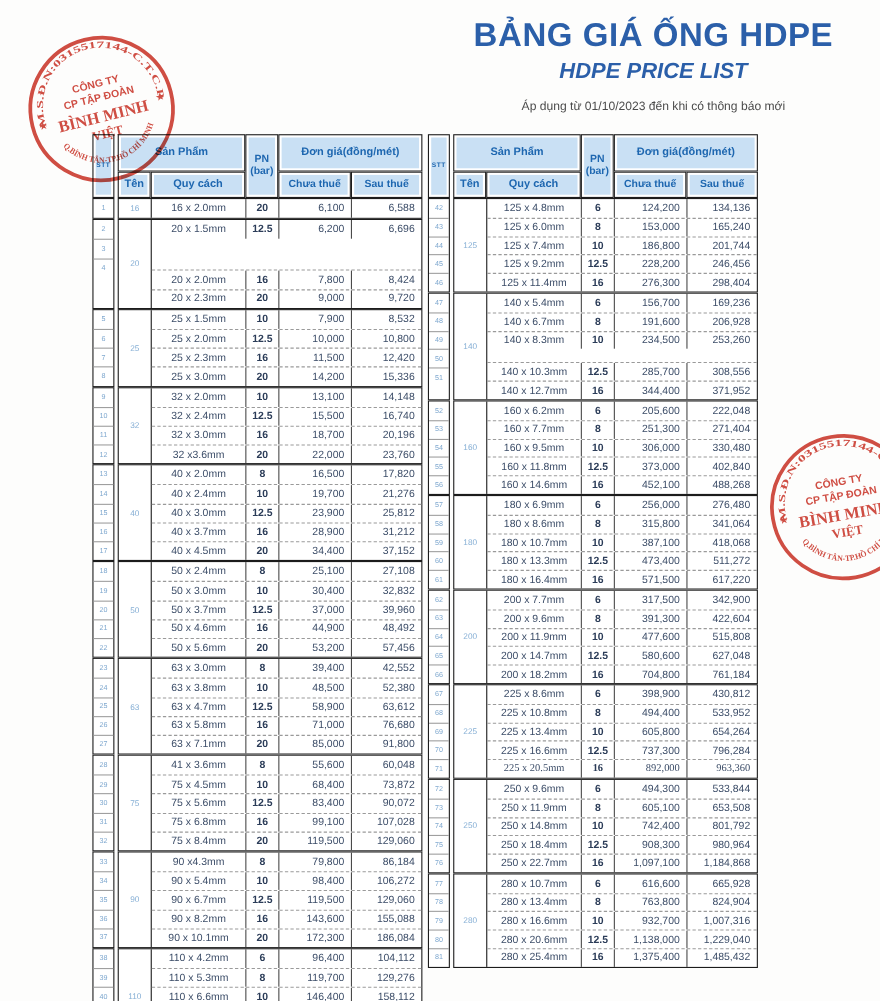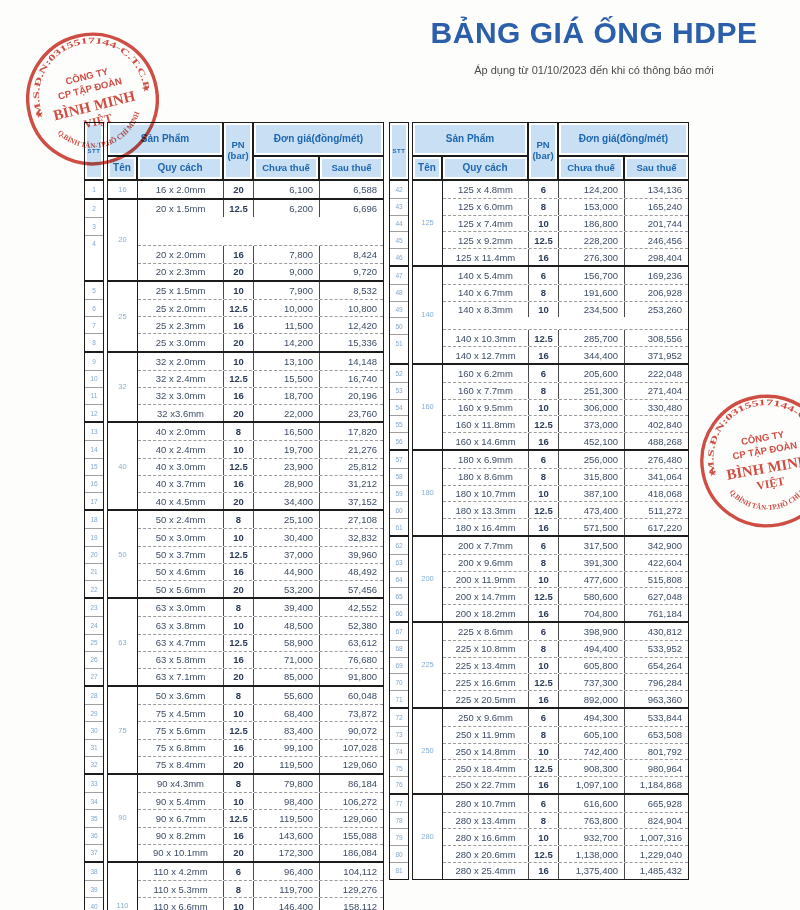--- a/index.html
+++ b/index.html
@@ -71,20 +71,21 @@
   .cell.price{border-left:1px solid #4a4a4a;justify-content:flex-end;padding-right:6px;}
 </style>
 </head>
 <body>
 
 <div class="page">
 
 
   <div class="titleblock">
     <div class="title-main">BẢNG GIÁ ỐNG HDPE</div>
+    <div class="title-sub">HDPE PRICE LIST</div>
     <div class="title-note">Áp dụng từ 01/10/2023 đến khi có thông báo mới</div>
   </div>
 
   <div class="tables">
 
     <div class="ptable">
       <div class="thead">
         <div class="stt-h">
             <div class="hfill">STT</div>
           </div>
@@ -373,21 +374,21 @@
               <div class="stt-cell" style="height: 17.2px;">28</div>
               <div class="stt-cell" style="height: 17.2px;">29</div>
               <div class="stt-cell" style="height: 17.2px;">30</div>
               <div class="stt-cell" style="height: 17.2px;">31</div>
               <div class="stt-cell" style="height: 17.2px;">32</div>
             </div>
             <div class="gmain">
               <div class="ten-cell">75</div>
               <div class="rows">
                 <div class="row" style="height: 17.2px;">
-                  <div class="cell spec">50 x 3.6mm</div>
+                  <div class="cell spec">41 x 3.6mm</div>
                   <div class="cell pn">8</div>
                   <div class="cell price">55,600</div>
                   <div class="cell price">60,048</div>
                 </div>
                 <div class="row" style="height: 17.2px;">
                   <div class="cell spec">75 x 4.5mm</div>
                   <div class="cell pn">10</div>
                   <div class="cell price">68,400</div>
                   <div class="cell price">73,872</div>
                 </div>
@@ -784,21 +785,21 @@
                   <div class="cell pn">10</div>
                   <div class="cell price">605,800</div>
                   <div class="cell price">654,264</div>
                 </div>
                 <div class="row" style="height: 16.8px;">
                   <div class="cell spec">225 x 16.6mm</div>
                   <div class="cell pn">12.5</div>
                   <div class="cell price">737,300</div>
                   <div class="cell price">796,284</div>
                 </div>
-                <div class="row" style="height: 16.8px;">
+                <div class="row" style="height: 16.8px; font-family: Liberation Serif, serif;">
                   <div class="cell spec">225 x 20.5mm</div>
                   <div class="cell pn">16</div>
                   <div class="cell price">892,000</div>
                   <div class="cell price">963,360</div>
                 </div>
               </div>
             </div>
           </div>
           <div class="group">
             <div class="stt-col">

